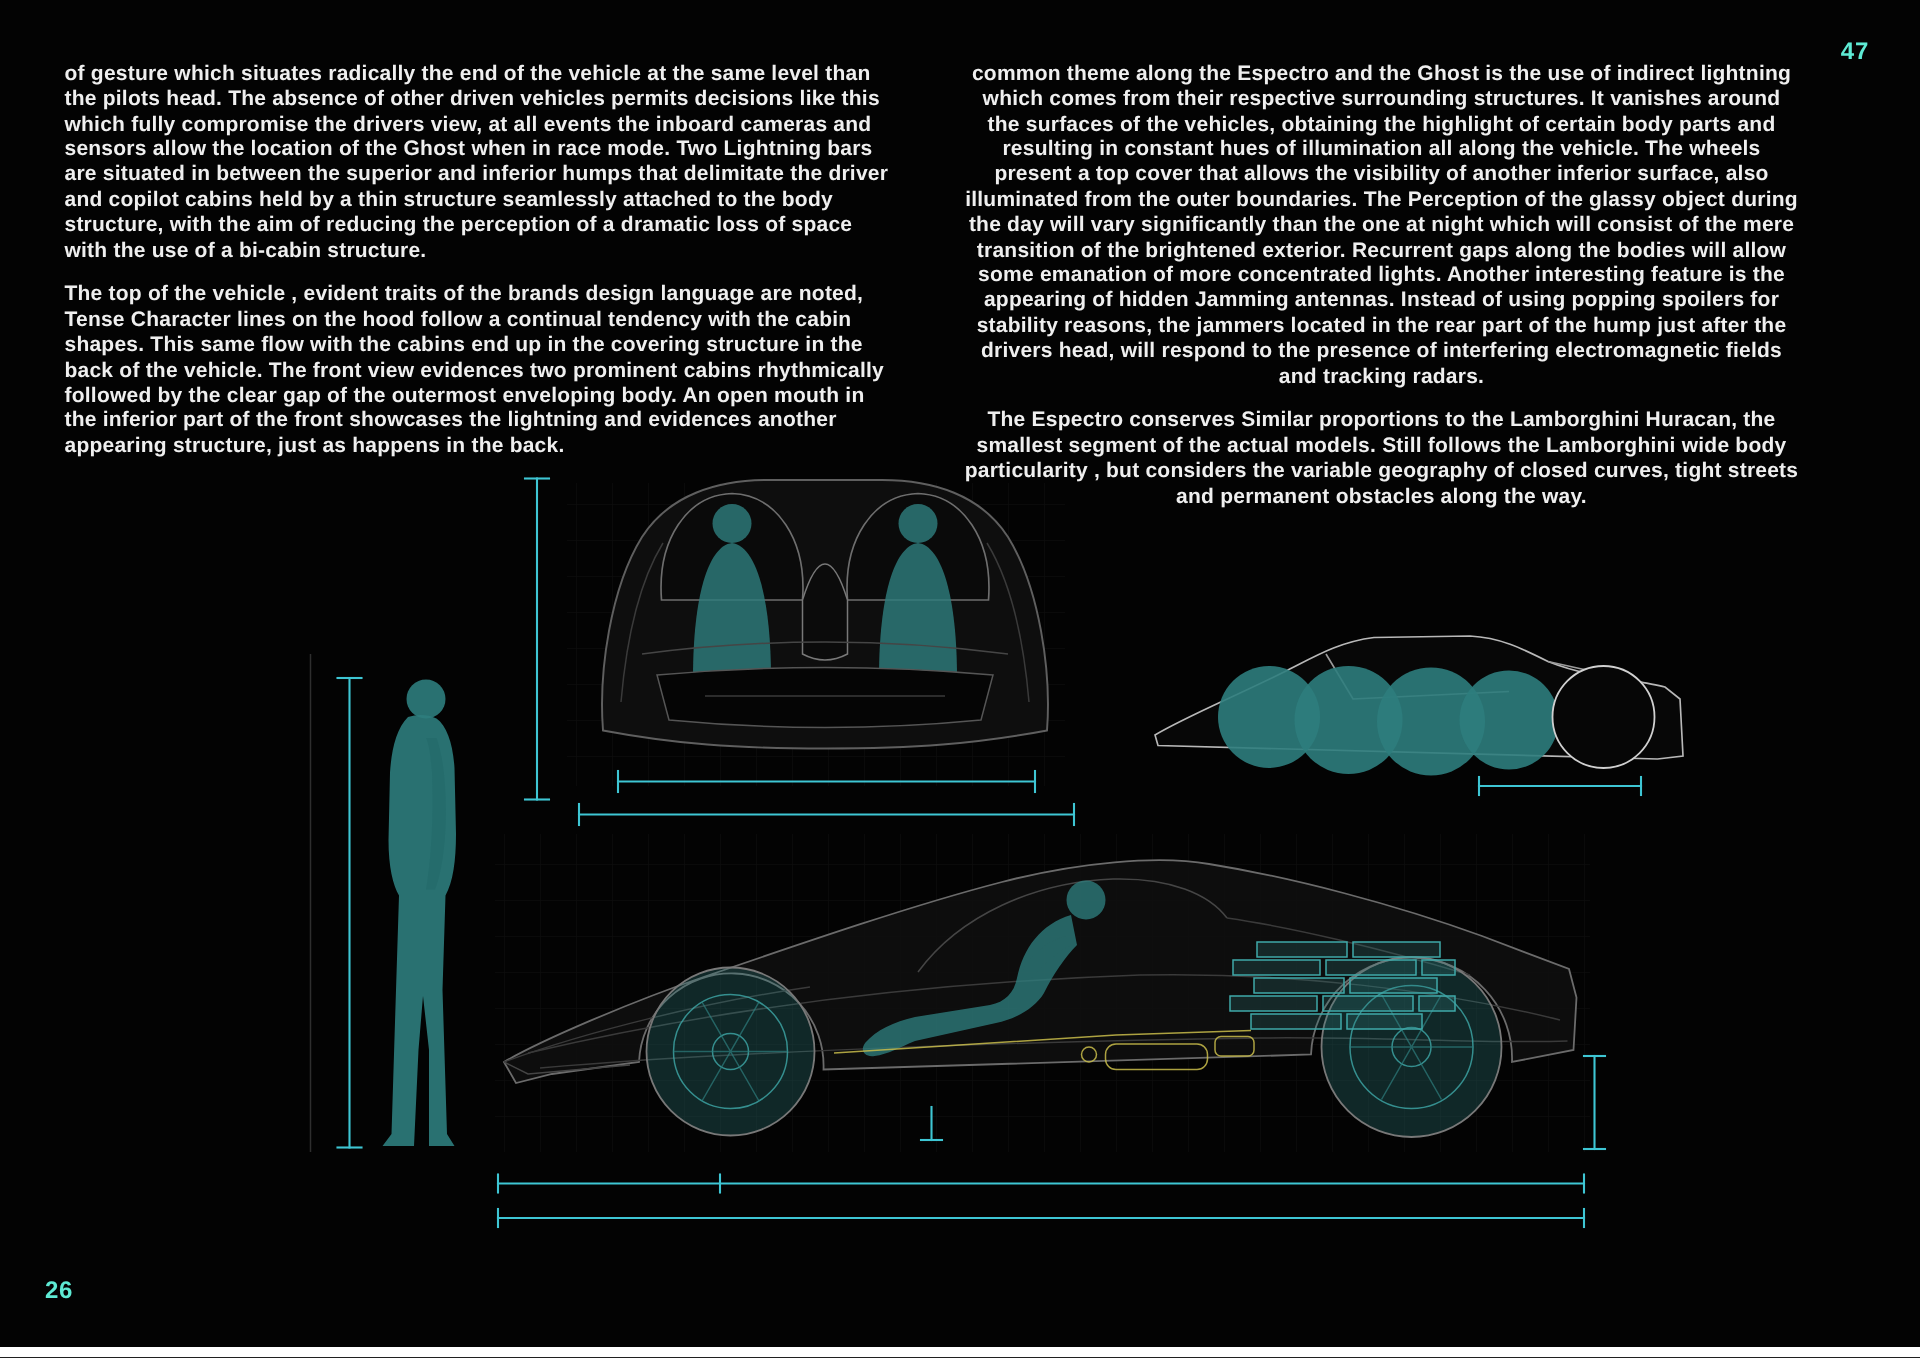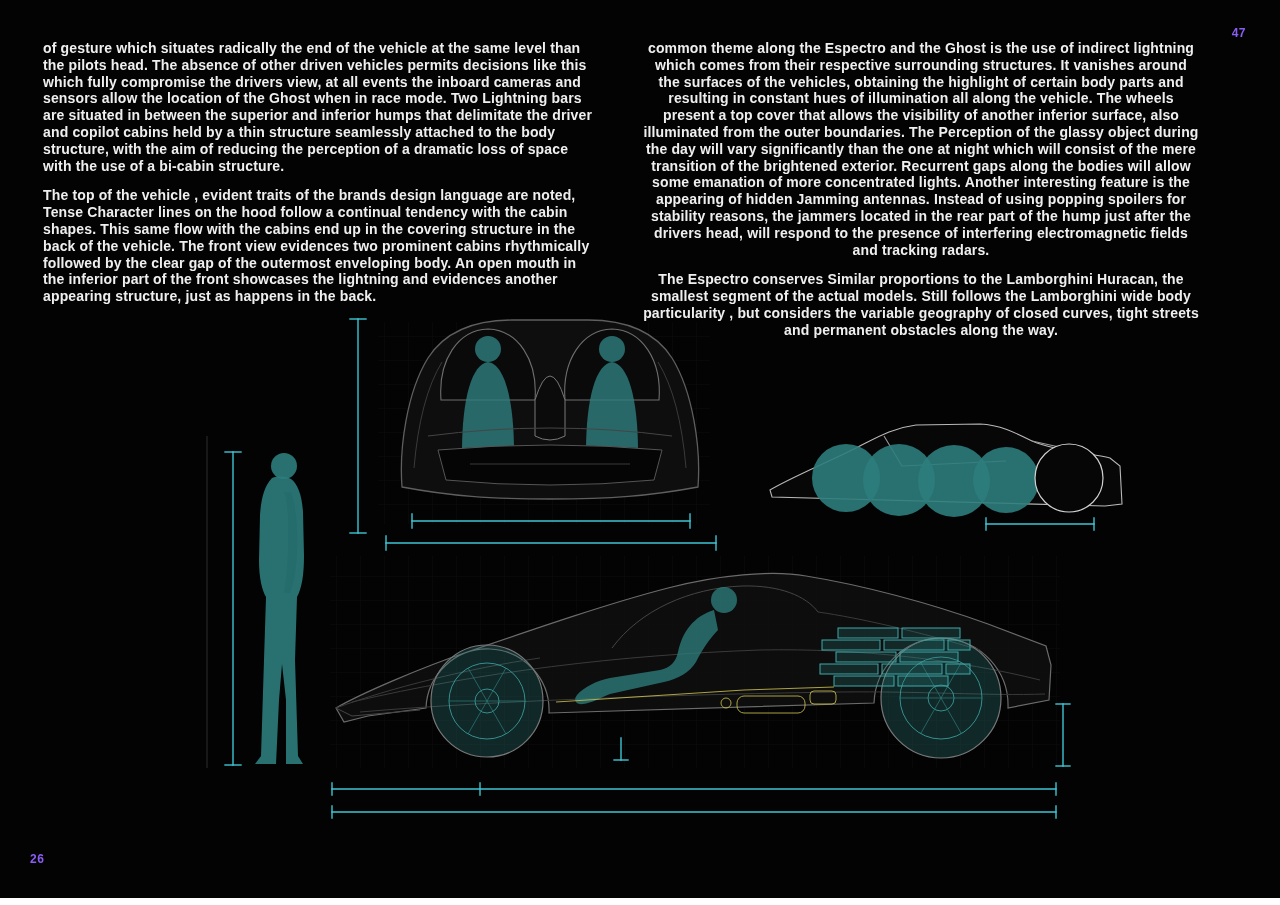--- a/index.html
+++ b/index.html
@@ -4,21 +4,21 @@
 <style>
   html,body{margin:0;padding:0;background:#000;}
   .page{
     position:relative;width:1280px;height:905px;background:#030303;overflow:hidden;
     font-family:"Liberation Sans",sans-serif;color:#ededed;
   }
   .col{position:absolute;top:40px;font-size:14px;font-weight:700;line-height:1.2;letter-spacing:.15px;color:#efefef;}
   .col p{margin:0 0 13px 0;}
   .col-left{left:43px;width:552px;}
   .col-right{left:643px;width:556px;text-align:center;}
-  .pageno{position:absolute;font-size:12px;font-weight:700;color:#8b5cf6;letter-spacing:.5px;}
+  .pageno{position:absolute;font-size:16px;font-weight:700;color:#5eead4;letter-spacing:.5px;}
   .pageno-right{top:26px;right:34px;}
   .pageno-left{top:852px;left:30px;}
   .drawings{position:absolute;left:0;top:0;}
   .bottom-strip{position:absolute;left:0;bottom:0;width:100%;height:7px;background:#ffffff;}
   
   .dim{stroke:#3ec6d4;stroke-width:1.4;fill:none;stroke-linecap:square;}
   .teal{fill:#2e7d7d;opacity:.82;}
   .teal2{fill:#2e7d7d;opacity:.9;}
   .oln{fill:none;stroke:#9a9a9a;stroke-width:1.1;}
   .ctr{fill:none;stroke:#454545;stroke-width:1;}

